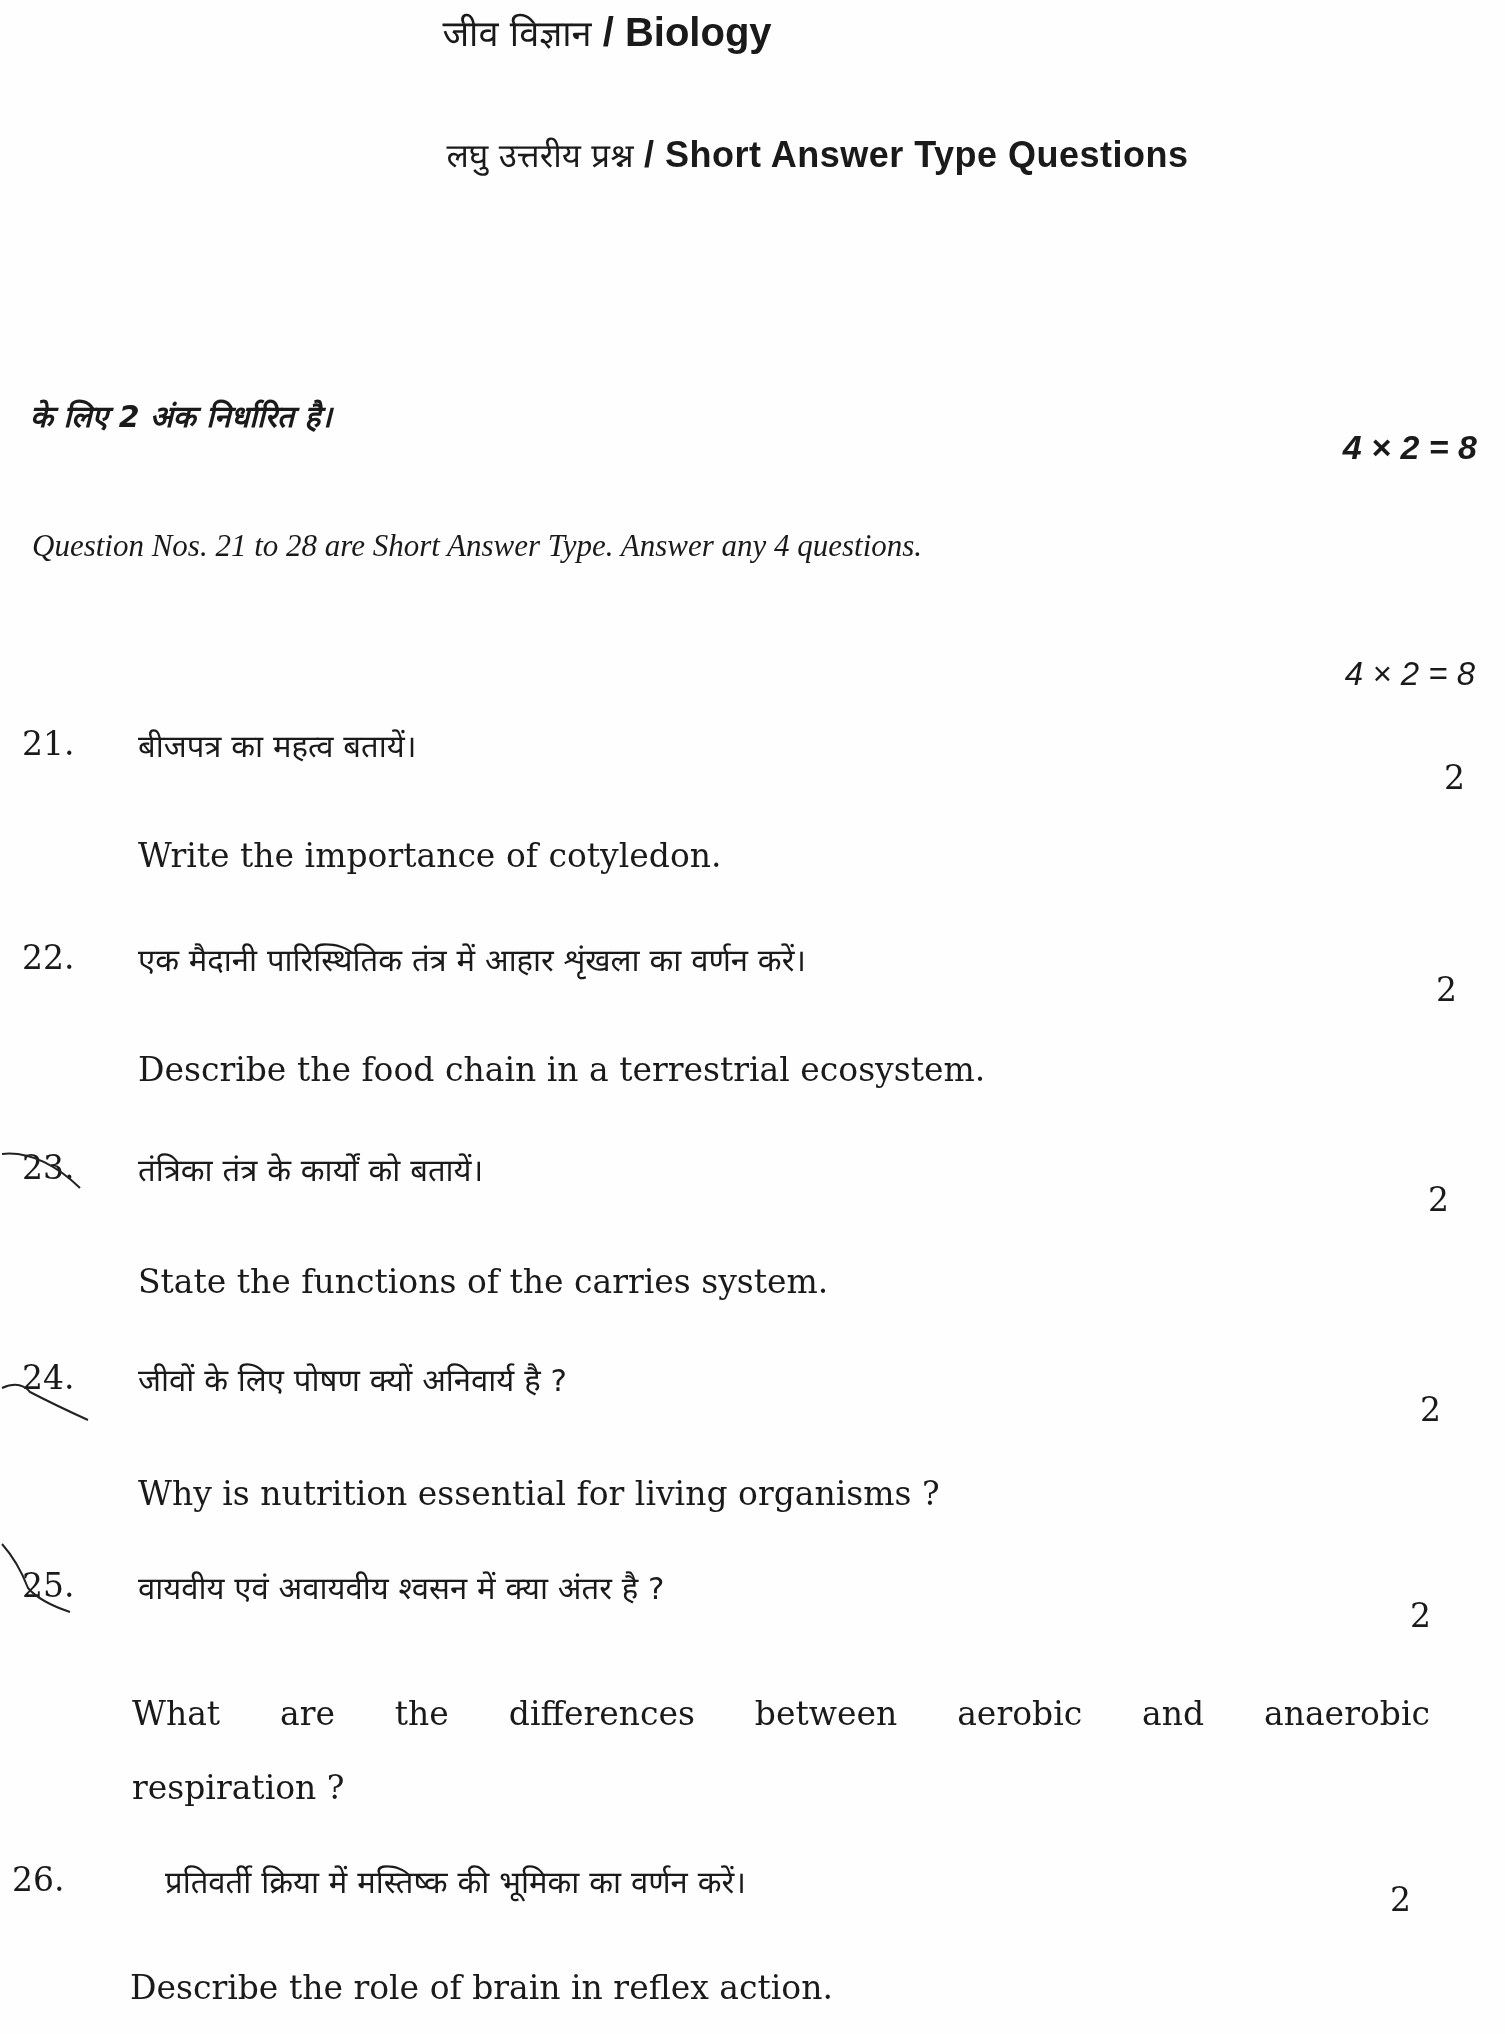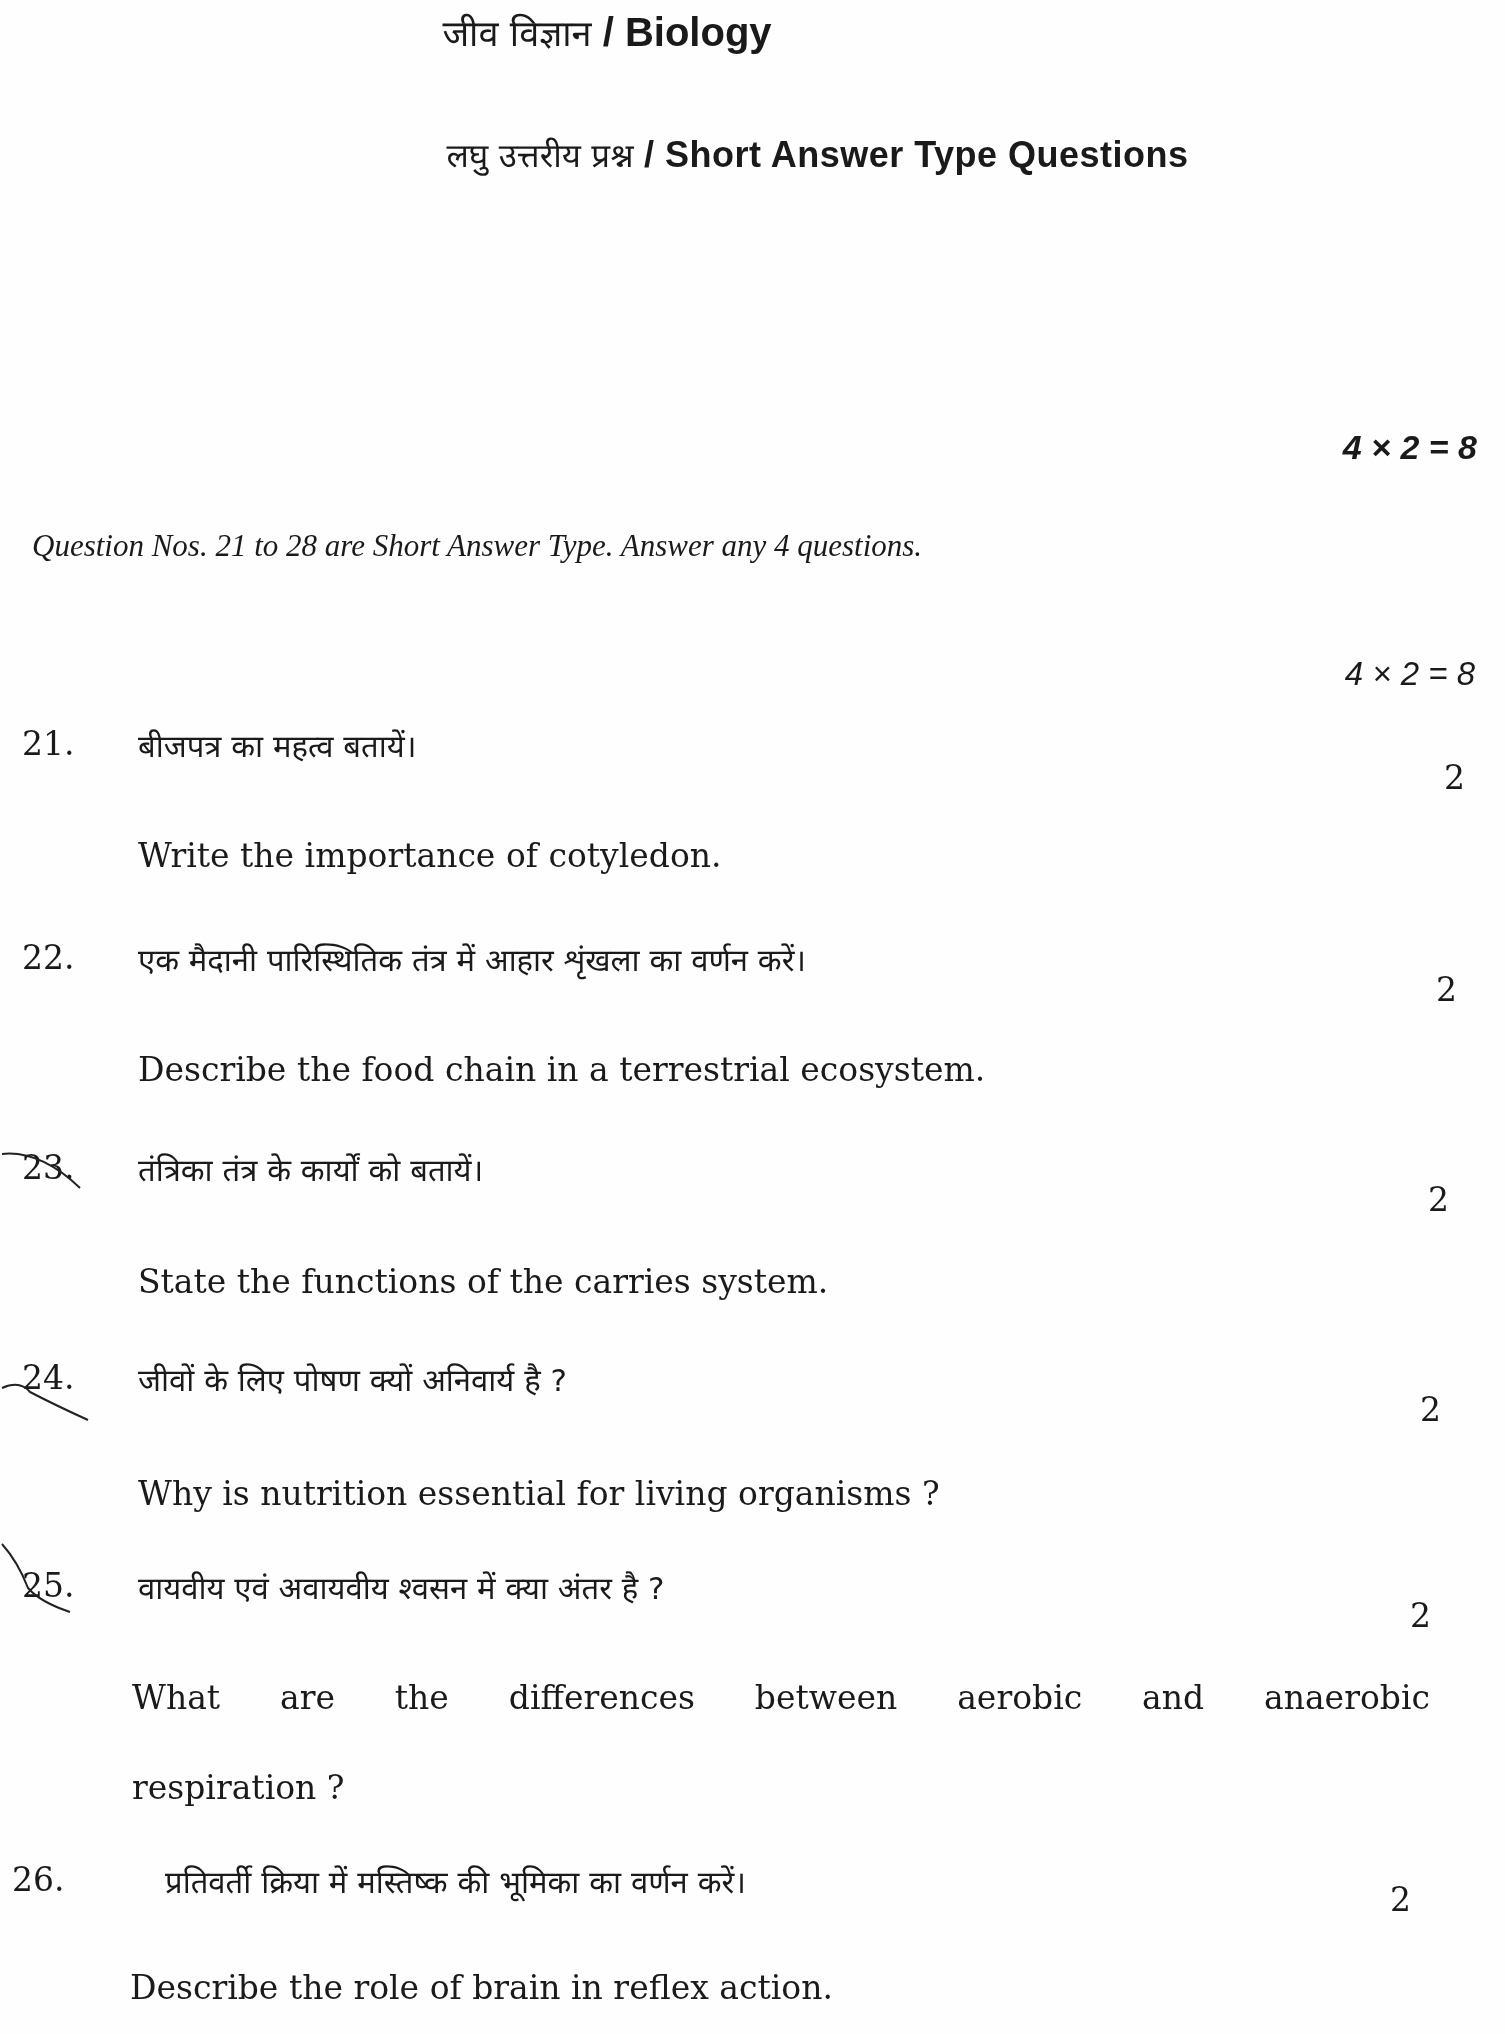--- a/index.html
+++ b/index.html
@@ -92,40 +92,42 @@
       left: 138px;
     }
     .q-marks {
       font-family: "DejaVu Serif", "Liberation Serif", serif;
       font-size: 33px;
     }
     .justify-line {
       display: flex;
       justify-content: space-between;
       width: 1290px;
+      margin-top: 16px;
     }
 
     .pen-mark {
       position: absolute;
       pointer-events: none;
     }
   </style>
 </head>
 <body>
 
 <div class="page">
 
   <div class="abs subject-title">
     <span class="hi">जीव विज्ञान</span><span class="en"> / </span><span class="en">Biology</span>
   </div>
 
   <div class="abs section-title">
     <span class="hi">लघु उत्तरीय प्रश्न</span><span class="en"> / </span><span class="en">Short Answer Type Questions</span>
   </div>
 
+  <div class="abs instr-hi instr-hi-2">के लिए 2 अंक निर्धारित है।</div>
   <div class="abs marks-bold">4 × 2 = 8</div>
 
   <div class="abs instr-en instr-en-1">Question Nos. 21 to 28 are Short Answer Type. Answer any 4 questions.</div>
   <div class="abs marks-italic">4 × 2 = 8</div>
 
   <div>
     <div class="abs q-num" style="top:724px;">21.</div>
     <div class="abs q-hi" style="top:724px;">बीजपत्र का महत्व बतायें।</div>
     <div class="abs q-marks" style="left:1444px; top:758px;">2</div>
     <div class="abs q-en" style="top:836px;">Write the importance of cotyledon.</div>

